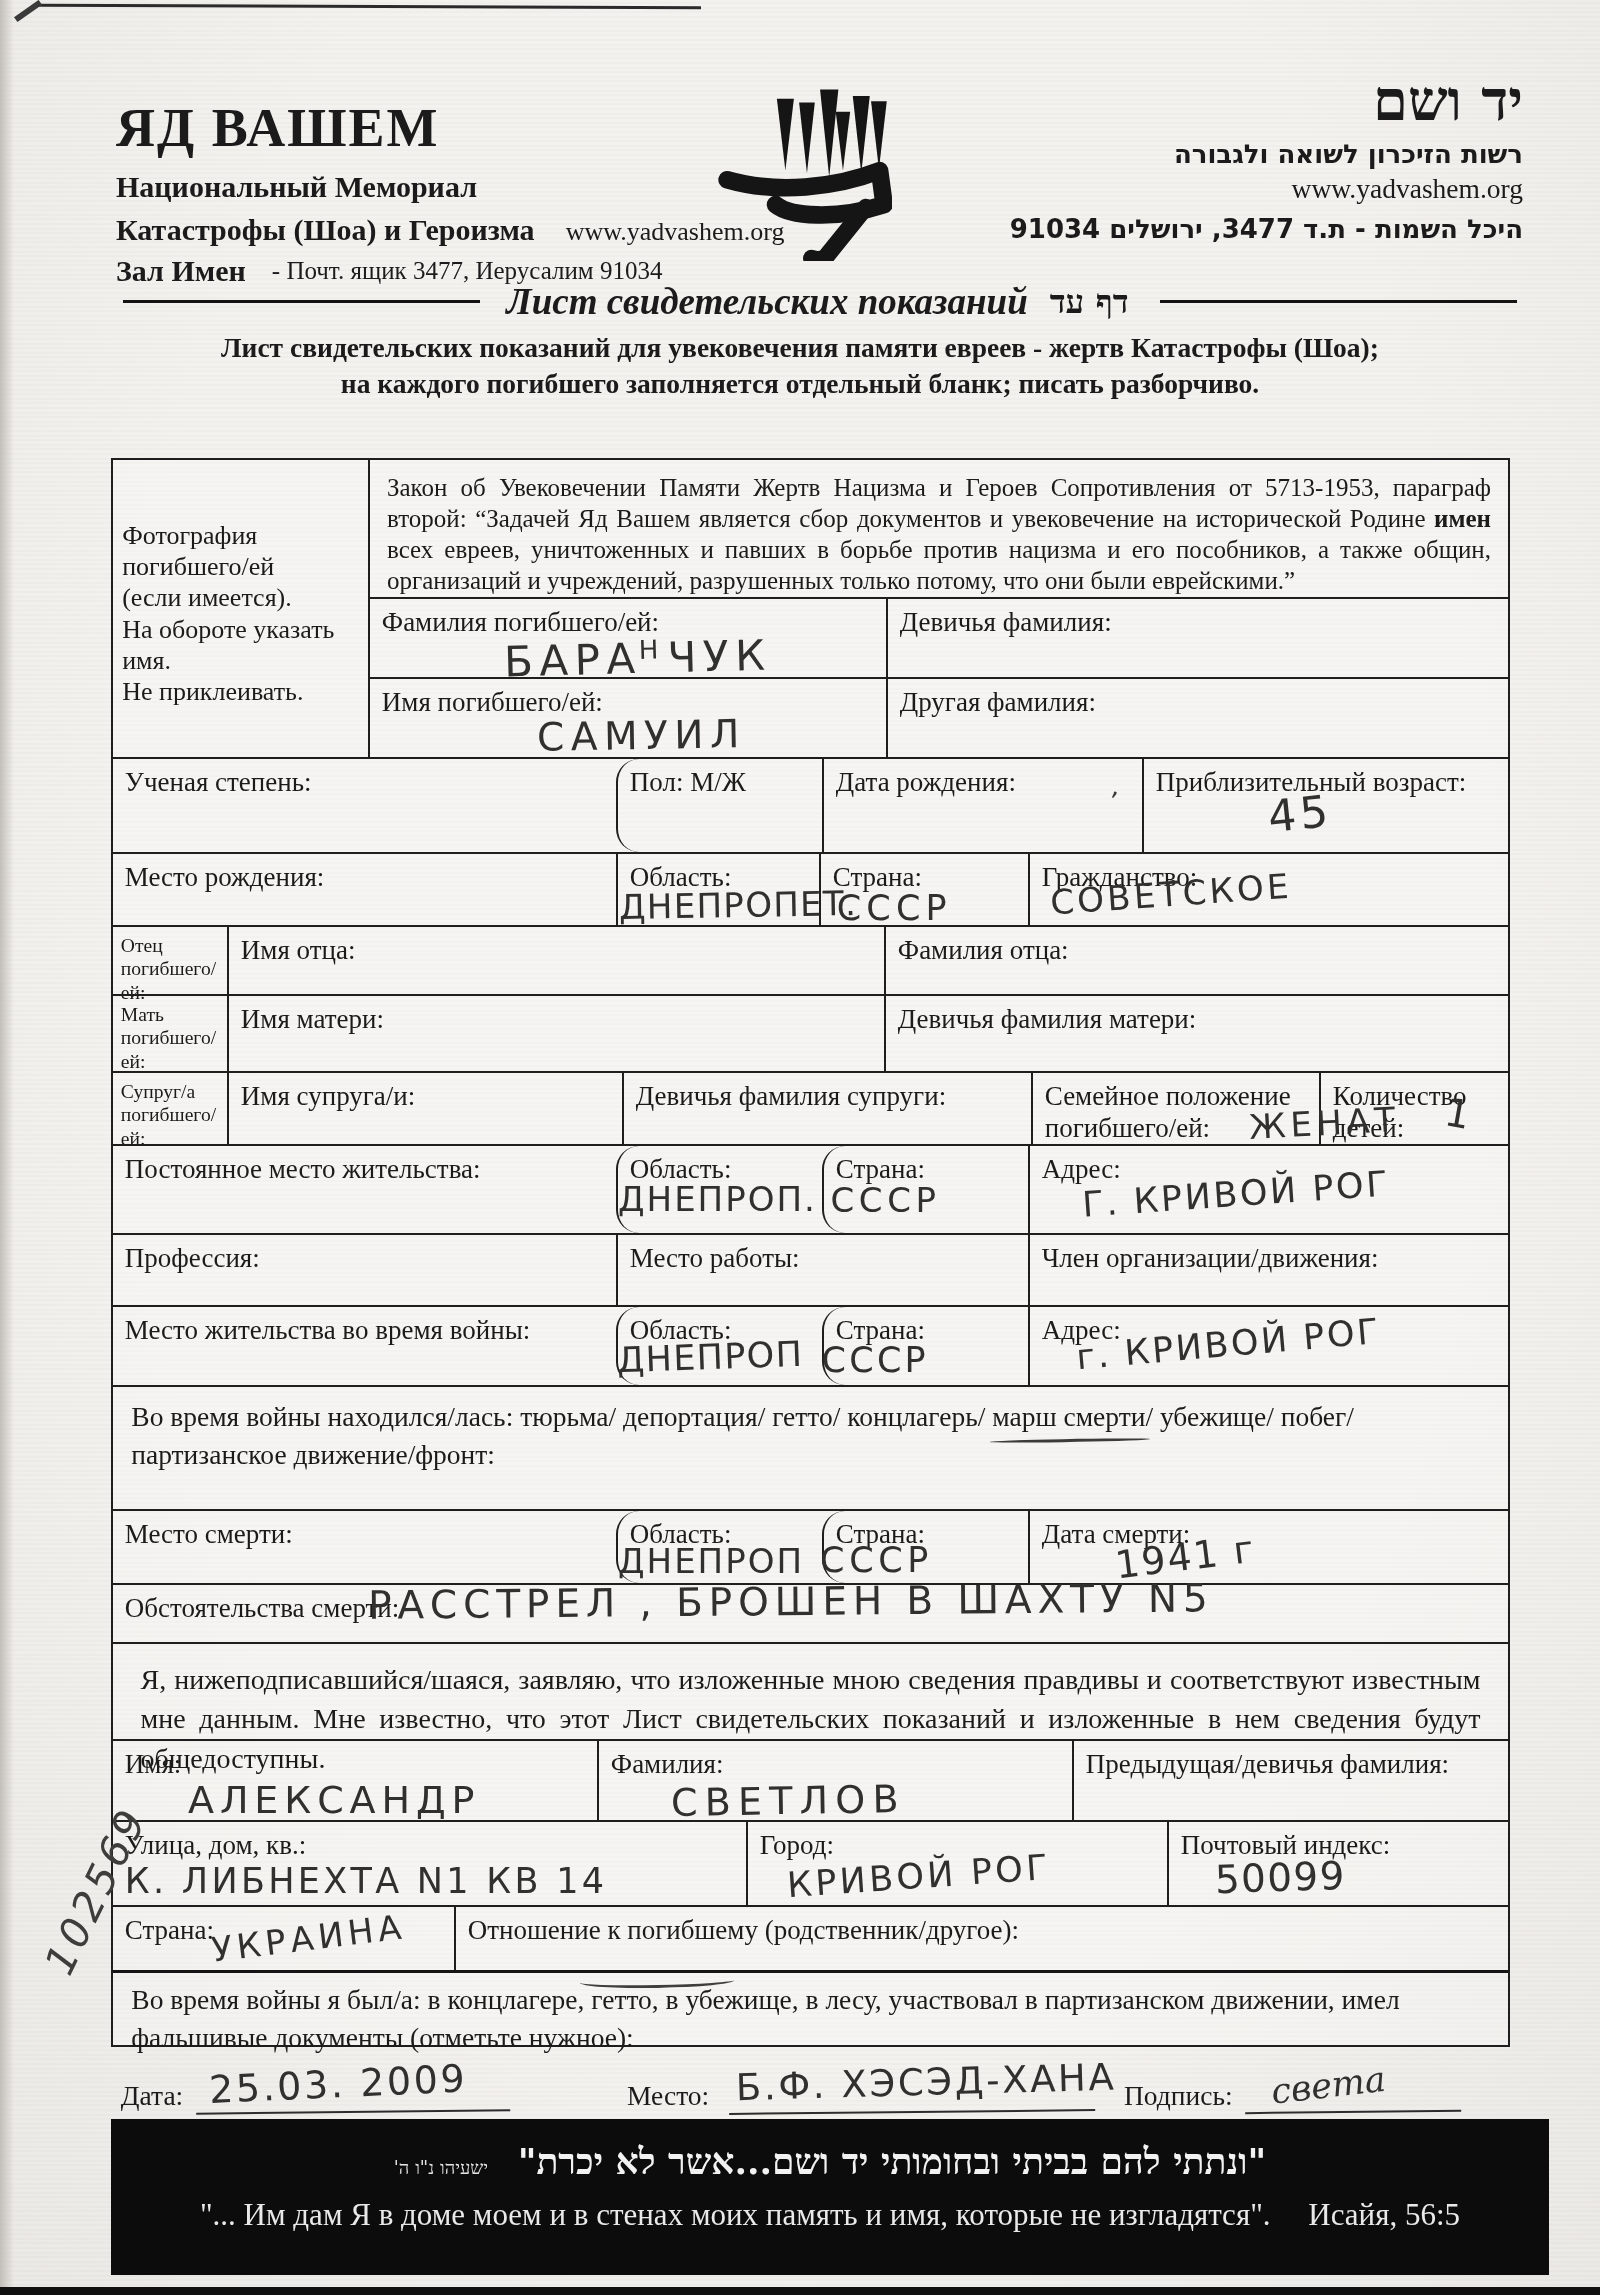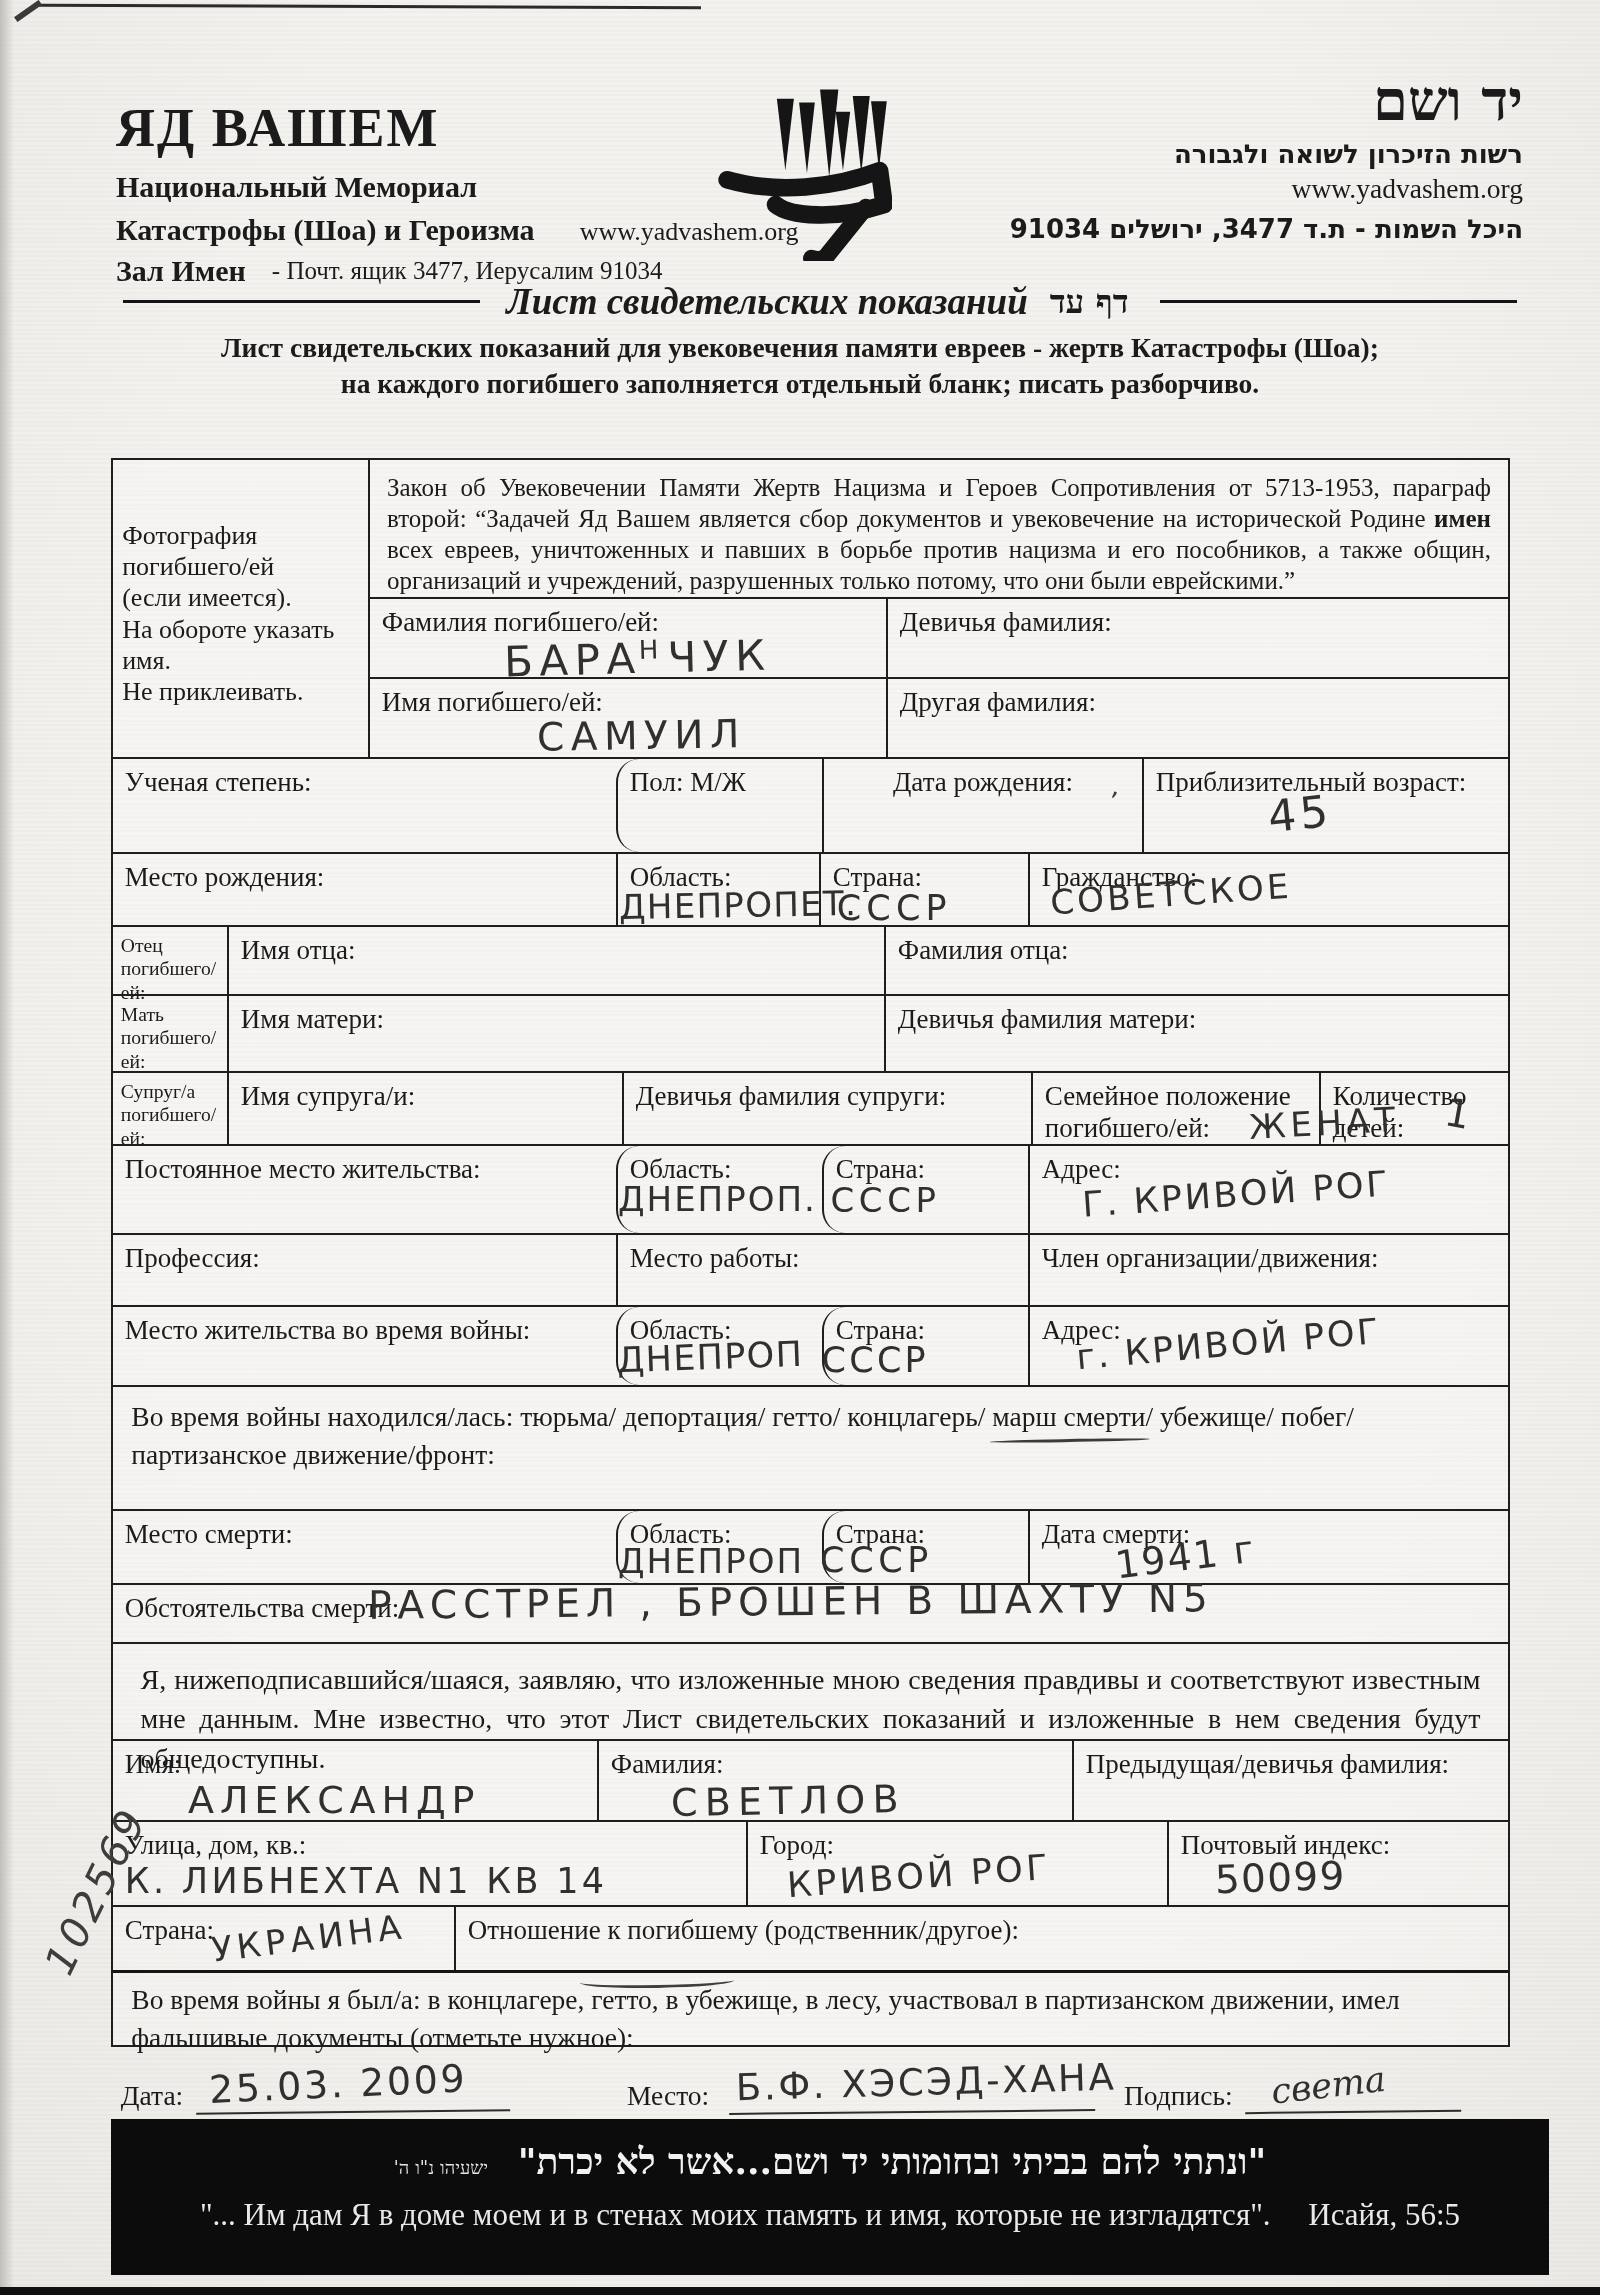--- a/index.html
+++ b/index.html
@@ -14,21 +14,21 @@
   }
   .edge-left { position:absolute; left:0; top:0; width:14.4px; height:100%;
     background:linear-gradient(90deg,#c2bfba, rgba(0,0,0,0)); }
   .artifact-topline { position:absolute; left:38px; top:4.6px; width:663px; height:3.3px; background:#2b2b2b; transform:rotate(0.2deg); }
   .artifact-corner { position:absolute; left:13px; top:7.8px; width:30px; height:5.9px; background:#3a3a3a; transform:rotate(-35deg); }
 
   
   .hdr-left { position:absolute; left:116px; top:97px; }
   .org-ru { font-size:54px; font-weight:bold; letter-spacing:2px; }
   .org-sub1 { font-size:30px; font-weight:bold; margin-top:10.5px; }
-  .org-line3 { margin-top:9.2px; display:flex; align-items:baseline; gap:45px; }
+  .org-line3 { margin-top:9.2px; display:flex; align-items:baseline; gap:31px; }
   .org-sub2 { font-size:30px; font-weight:bold; }
   .url { font-size:26px; }
   .org-line4 { margin-top:7.8px; display:flex; align-items:center; gap:26px; }
   .hall-bold { font-size:30px; font-weight:bold; }
   .hall-rest { font-size:25px; }
   .logo { position:absolute; left:718px; top:58px; width:174px; height:203px; }
   .hdr-right { position:absolute; right:77px; top:71px; text-align:right; font-family:"DejaVu Sans", sans-serif; }
   .org-he { font-size:56px; font-weight:bold; line-height:1.05; font-family:"DejaVu Serif", serif; }
   .he-sub { font-size:26px; font-weight:bold; margin-top:9.2px; }
   .hdr-right .url { font-size:27.5px; font-family:"Liberation Serif", serif; margin-top:3.9px; }
@@ -57,21 +57,21 @@
   .subrow { display:flex; border-top:2px solid #1e1e1e; flex:1 1 auto; }
   .subrow .fcell { border-left:none; }
   .subrow .fcell + .fcell { border-left:2px solid #1e1e1e;font-family:Liberation Serif, serif; }
   .w790 { flex:0 0 516px; }
 
   .r-b { height:95px; } .r-c { height:73px; } .r-d { height:69px; } .r-e { height:77px; }
   .r-f { height:73px; } .r-g { height:89px; } .r-h { height:72px; } .r-i { height:80px; }
   .r-j { height:124px; } .r-k { height:74px; } .r-l { height:59px; } .r-decl { height:97px; }
   .r-n { height:81px; } .r-o { height:85px; } .r-p { height:65px; } .r-q { height:75px; border-top:3.9px solid #151515; }
 
-  .w770{flex:0 0 503px;} .w315{flex:0 0 206px;border-radius:23px;} .w490{flex:0 0 320px;text-align:center;}
+  .w770{flex:0 0 503px;} .w315{flex:0 0 206px;border-radius:23px;} .w490{flex:0 0 320px;}
   .w310{flex:0 0 203px;} .w320{flex:0 0 209px;}
   .w175{flex:0 0 114px;} .w1005{flex:0 0 657px;}
   .w605{flex:0 0 395px;} .w625{flex:0 0 409px;} .w440{flex:0 0 288px;}
   .w630{flex:0 0 412px;}
   .w741{flex:0 0 484px;} .w727{flex:0 0 475px;}
   .w968{flex:0 0 633px;} .w644{flex:0 0 421px;}
   .w522{flex:0 0 341px;} .w562{flex:0 0 367px;}
 
   .decl-cell { padding:15.7px 27.5px 0 27.5px; font-size:28px; line-height:1.42; text-align:justify;border-radius:26px; }
   .note-cell { padding:10.5px 19.6px 0 18.3px; font-size:27.5px; line-height:1.4; }

